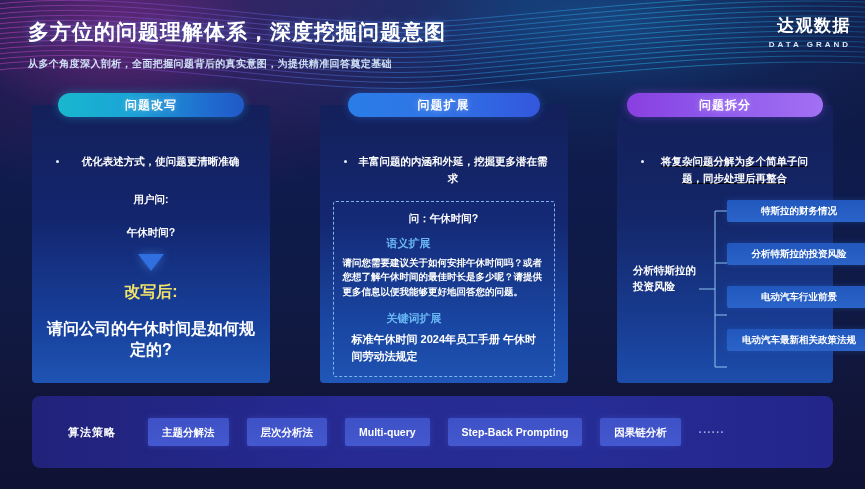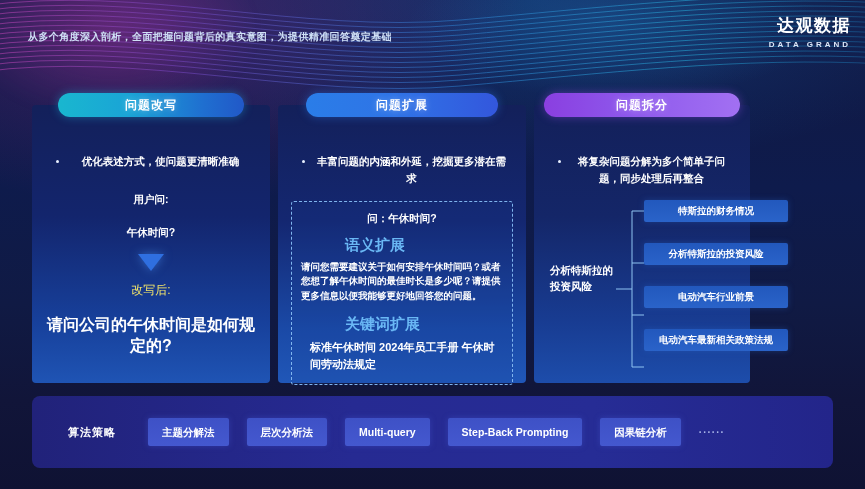--- a/index.html
+++ b/index.html
@@ -87,33 +87,33 @@
     letter-spacing: 3px;
     font-weight: bold;
   }
 
   
   .panels {
     position: absolute;
     left: 32px; top: 105px;
     width: 801px; height: 278px;
     display: flex;
-    justify-content: flex-start;
+    justify-content: space-between;
     gap: 8px;
   }
   .panel {
     position: relative;
     width: 238px;
     height: 278px;
     border-radius: 4px;
     padding: 34px 10px 12px 10px;
   }
   .panel.p1 { background: linear-gradient(180deg, #13205a 0%, #13256d 40%, #17409b 78%, #1f54b4 100%); }
   .panel.p2 { width: 248px; background: linear-gradient(180deg, #13205a 0%, #142771 42%, #1a49a6 80%, #2057b8 100%); }
-  .panel.p3 { width: 216px; background: linear-gradient(180deg, #13205a 0%, #142668 40%, #183c92 78%, #1d4dab 100%); }
+  .panel.p3 { width: 216px; background: linear-gradient(180deg, #13205a 0%, #142668 40%, #183c92 78%, #1d4dab 100%); text-decoration: underline; }
 
   
   .pill {
     position: absolute;
     top: -12px;
     left: 50%;
     transform: translateX(-50%);
     height: 24px;
     line-height: 24px;
     text-align: center;
@@ -156,40 +156,40 @@
   .p1line { font-size: 10.5px; color: #ffffff; font-weight: bold; line-height: 1.5; }
   .p1line.gap { margin-top: 17px; }
   .arrow {
     width: 0; height: 0;
     margin: 13px auto 11px auto;
     border-left: 13px solid transparent;
     border-right: 13px solid transparent;
     border-top: 17px solid #2f6fe0;
     filter: drop-shadow(0 0 5px rgba(70,140,235,0.6));
   }
-  .p1label-y { font-size: 12px; color: #f2e46a; font-weight: normal; }
+  .p1label-y { font-size: 16px; color: #f2e46a; font-weight: bold; }
   .p1final { margin-top: 16px; font-size: 16px; color: #ffffff; font-weight: bold; }
 
   
   .dashbox {
     margin: 13px 3px 0 3px;
     border: 1px dashed #7fb4ee;
     border-radius: 3px;
     padding: 10px 9px 11px 9px;
     background: rgba(25,60,150,0.16);
   }
   .dash-q {
     text-align: center;
     font-size: 10.5px;
     font-weight: bold;
     color: #ffffff;
     margin-bottom: 10px;
   }
   .dash-h {
-    font-size: 15px;
+    font-size: 11px;
     font-weight: bold;
     color: #6ab8f5;
     margin-bottom: 5px;
     padding-left: 44px;
   }
   .dash-p {
     font-size: 9.5px;
     color: #ffffff;
     font-weight: bold;
     line-height: 1.55;
@@ -312,20 +312,21 @@
       <path d="M-20,46 C140,24 300,74 460,60 C600,48 740,30 885,38"></path>
       <path d="M-20,51 C140,29 300,79 460,65 C600,53 740,35 885,43"></path>
       <path d="M-20,56 C140,34 300,84 460,70 C600,58 740,40 885,48"></path>
       <path d="M-20,61 C140,39 300,89 460,75 C600,63 740,45 885,53"></path>
       <path d="M-20,66 C140,44 300,94 460,80 C600,68 740,50 885,58"></path>
       <path d="M-20,72 C140,50 300,100 460,86 C600,74 740,56 885,64"></path>
     </g>
   </svg>
 
   <div class="hdr">
+    <div class="hdr-title">多方位的问题理解体系，深度挖掘问题意图</div>
     <div class="hdr-sub">从多个角度深入剖析，全面把握问题背后的真实意图，为提供精准回答奠定基础</div>
   </div>
 
   <div class="logo">
     <div class="logo-cn">达观数据</div>
     <div class="logo-en">DATA GRAND</div>
   </div>
 
   <div class="panels">
 

